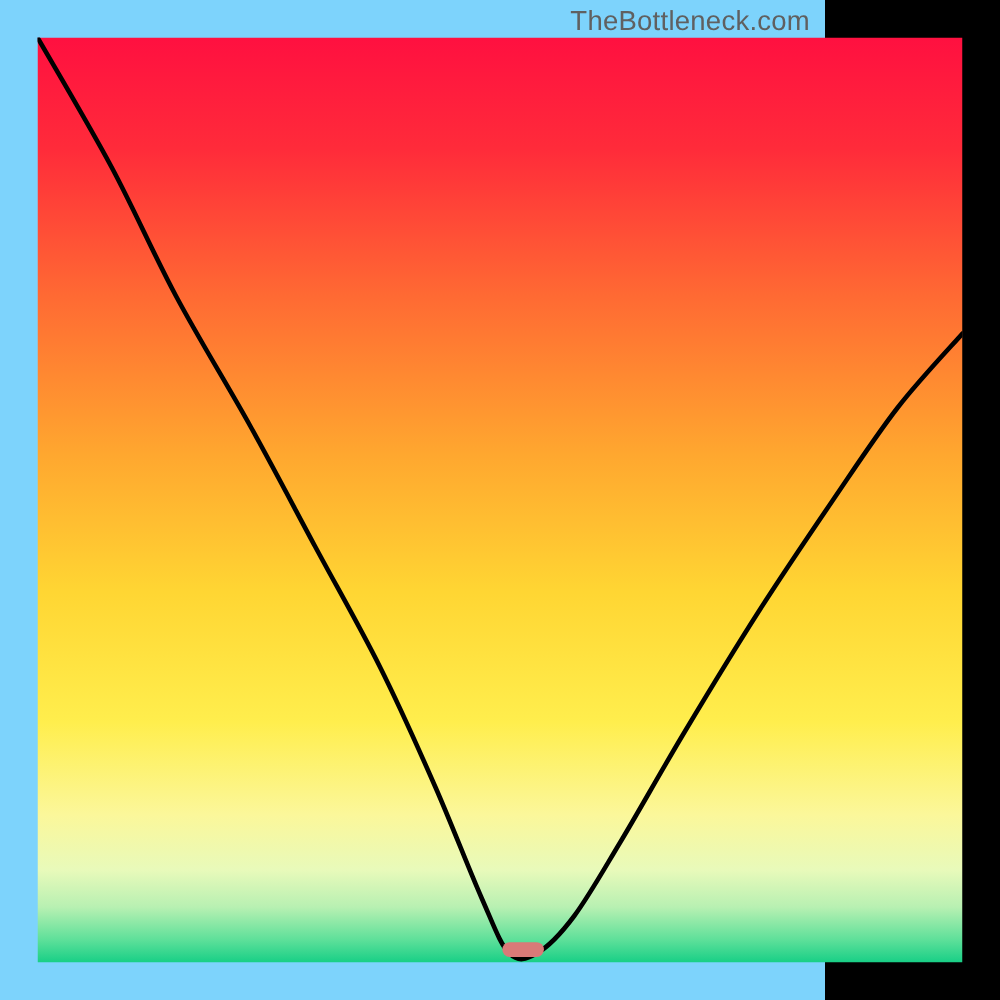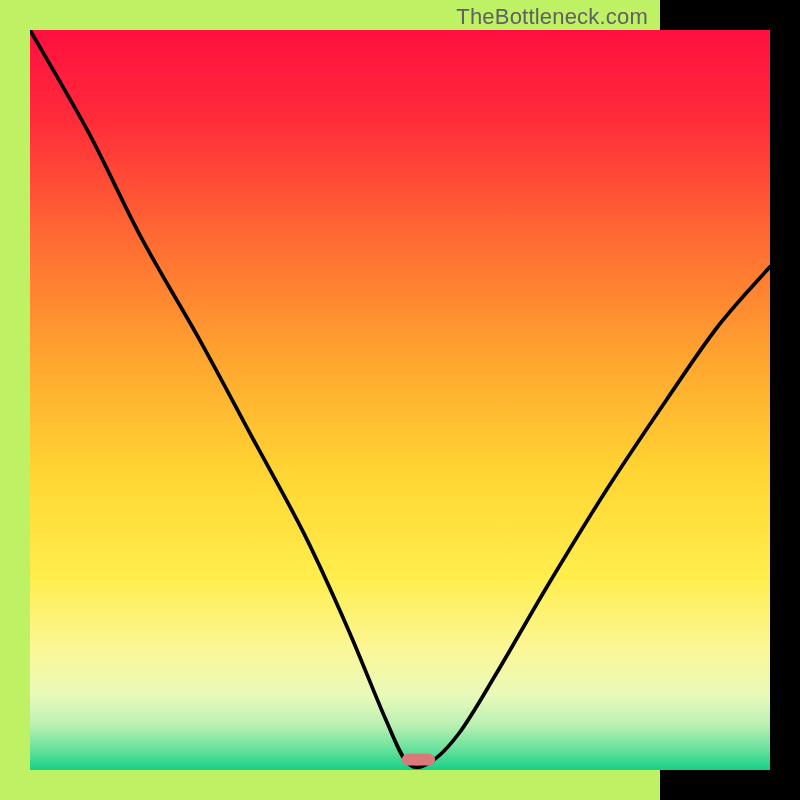--- a/index.html
+++ b/index.html
@@ -8,21 +8,21 @@
     width: 800px;
     height: 800px;
     overflow: hidden;
     background: #000;
     font-family: Arial, Helvetica, sans-serif;
   }
   .frame {
     position: relative;
     width: 660px;
     height: 800px;
-    background: #bef264;
+    background: #7dd3fc;
   }
   .watermark {
     position: absolute;
     top: 4px;
     right: 12px;
     color: #606060;
     font-size: 22px;
     font-weight: 500;
     z-index: 5;
     letter-spacing: 0.2px;

